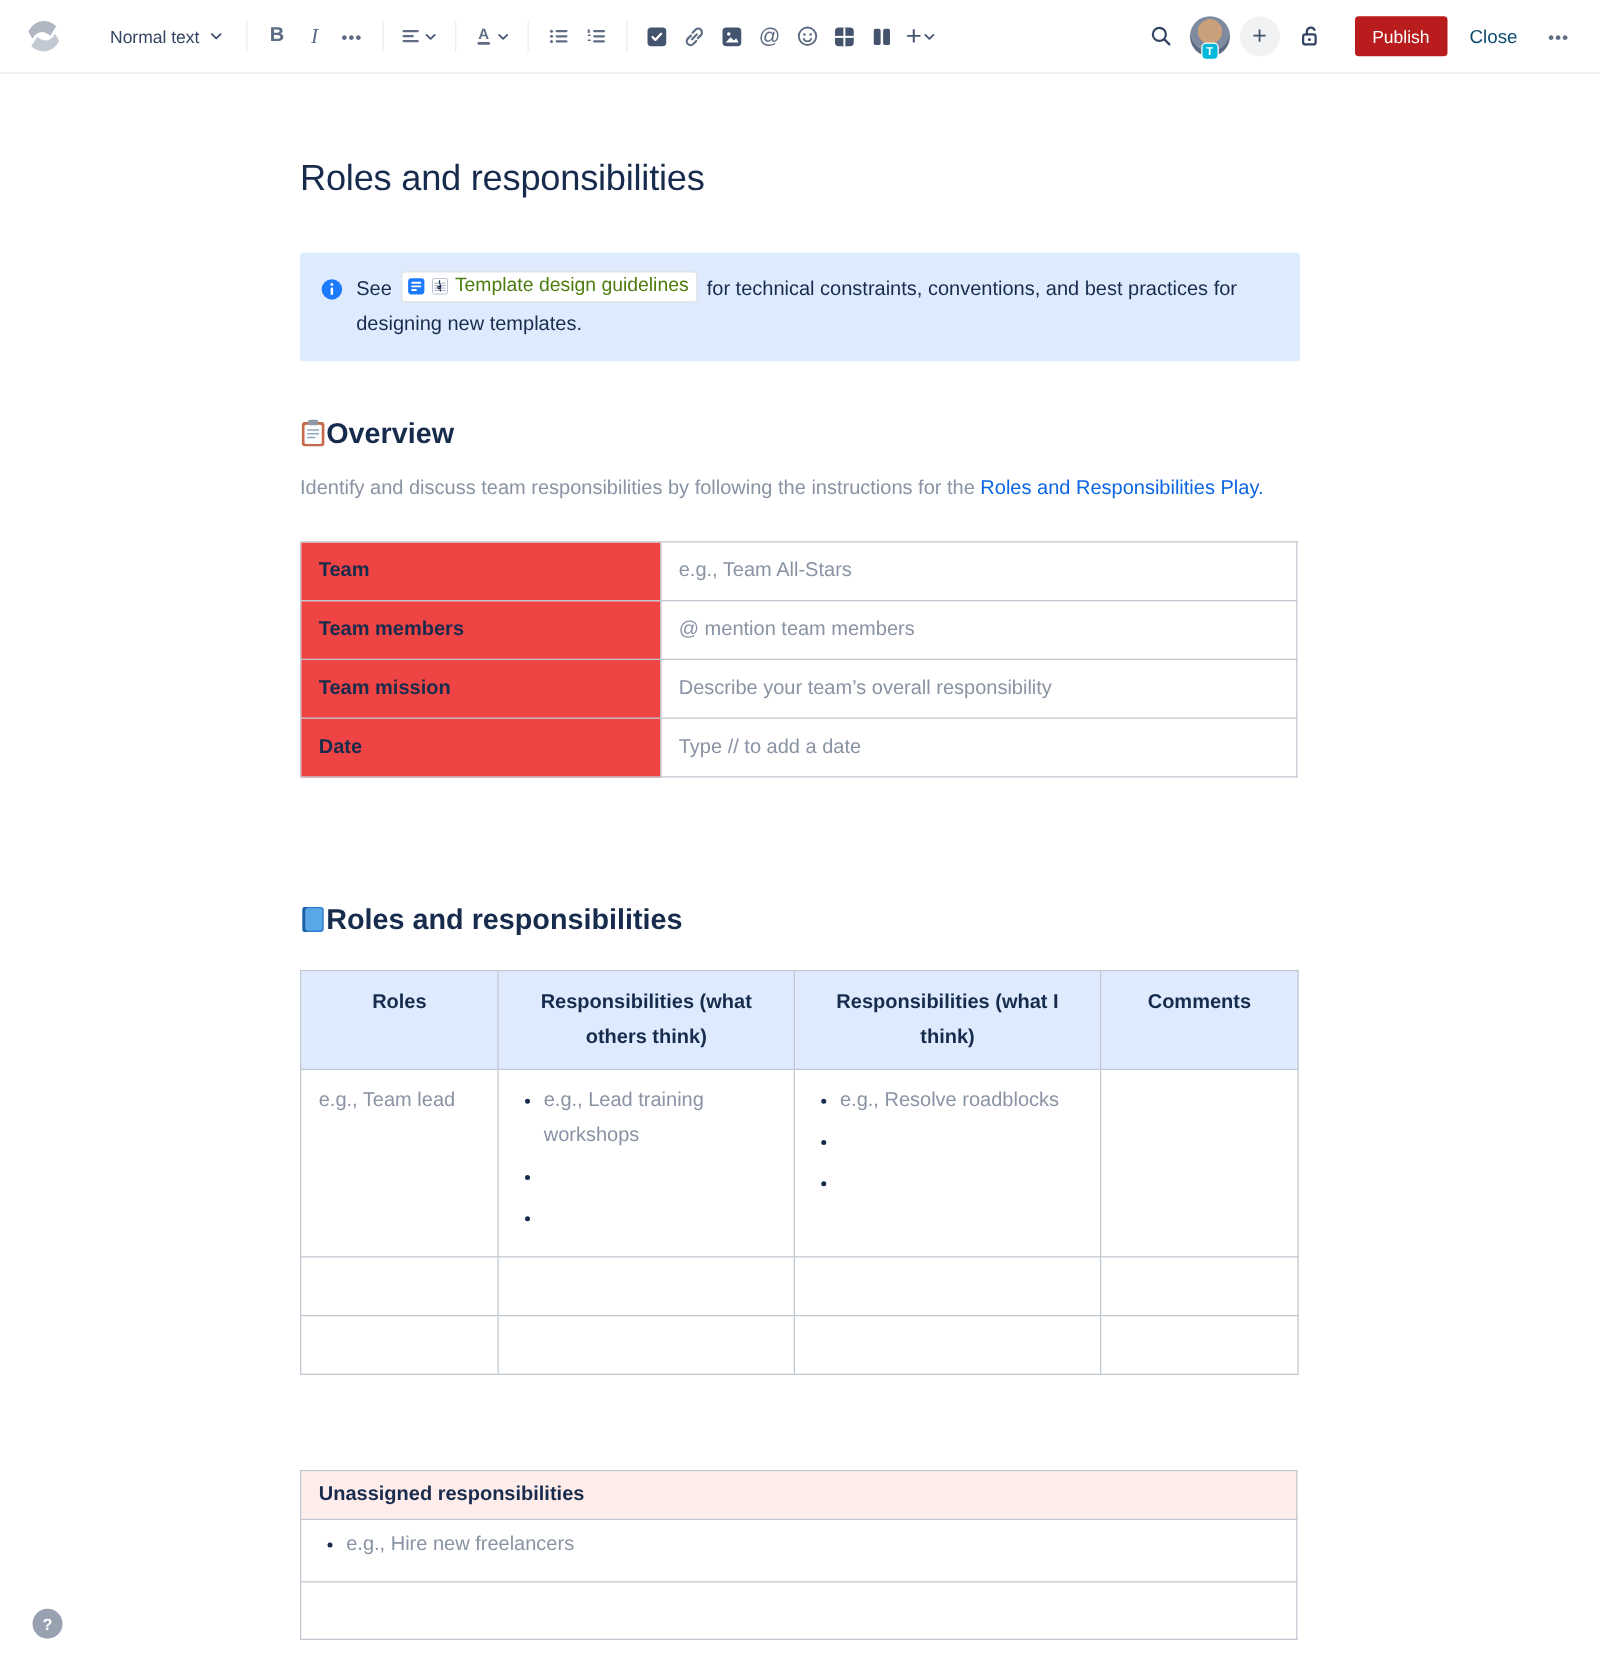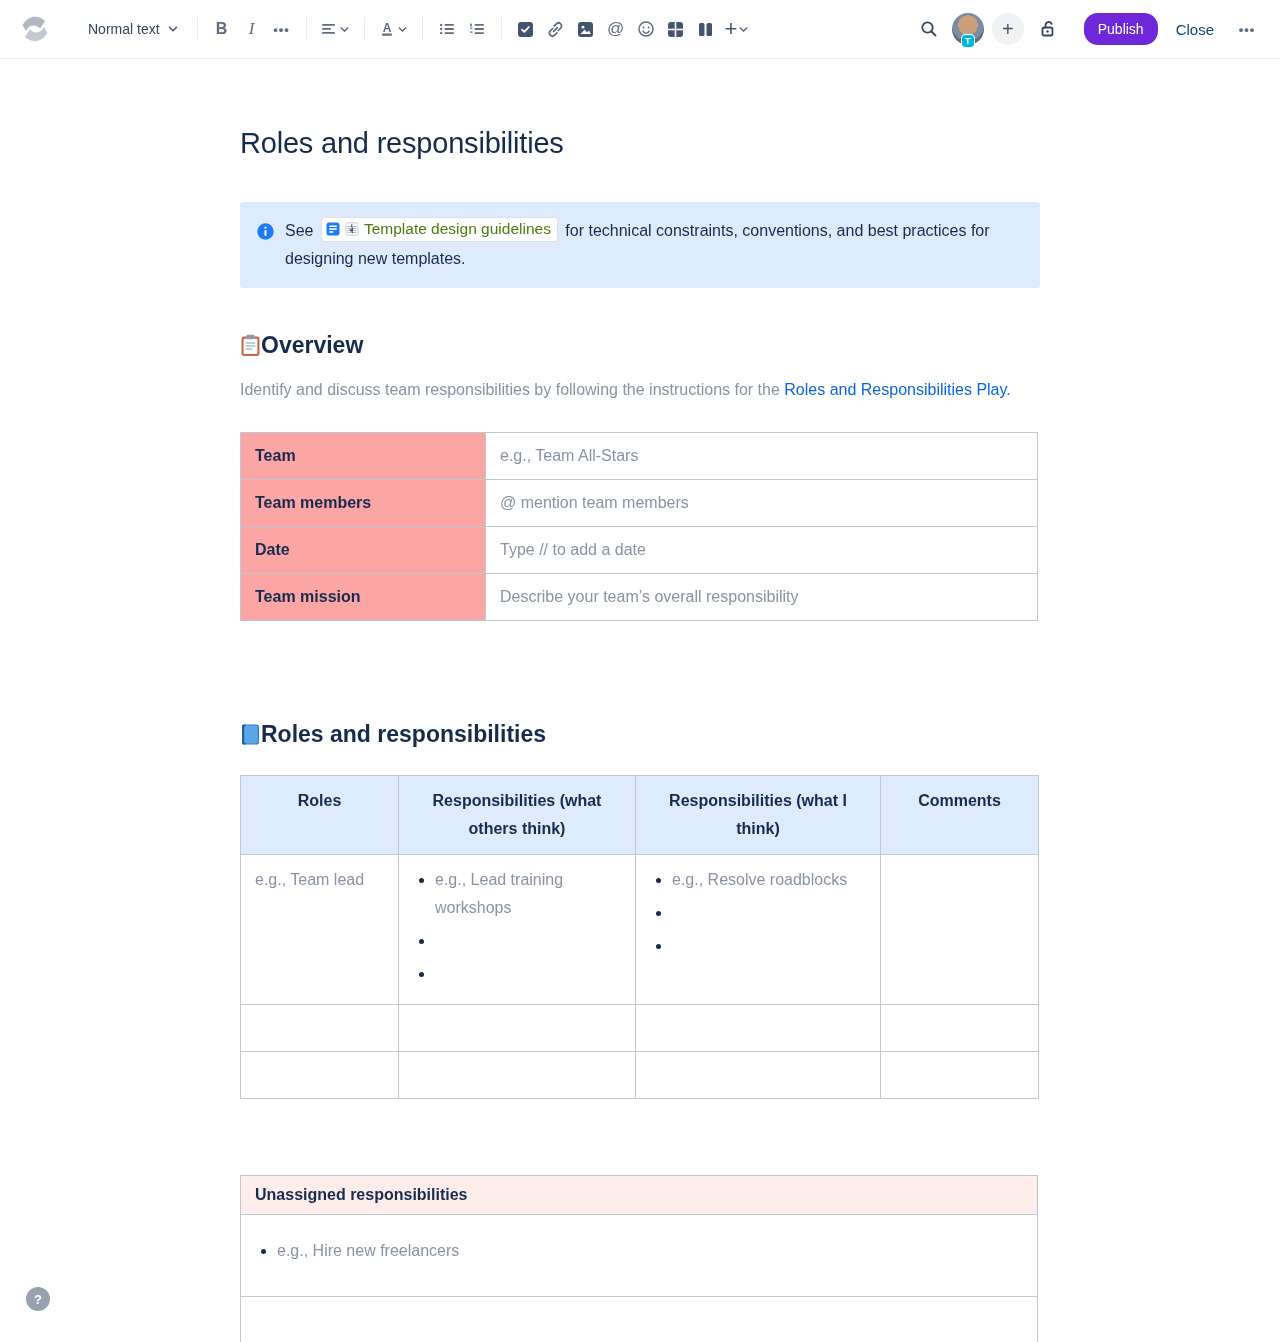--- a/index.html
+++ b/index.html
@@ -51,22 +51,22 @@
     width: 14px; height: 14px; border-radius: 4px;
     display: flex; align-items: center; justify-content: center;
     border: 1px solid #fff;
   }
   .invite-btn {
     width: 32px; height: 32px; border-radius: 50%; background: #F1F2F4;
     display: flex; align-items: center; justify-content: center;
     font-size: 20px; color: #44546F; cursor: pointer; border: none;
   }
   .publish-btn {
-    background: #6d28d9; color: #fff; font-size: 14px; font-weight: 500;
-    border: none; border-radius: 14px; padding: 8px 14px; cursor: pointer;
+    background: #b91c1c; color: #fff; font-size: 14px; font-weight: 500;
+    border: none; border-radius: 3px; padding: 8px 14px; cursor: pointer;
     margin-left: 14px; font-family: "Liberation Sans", sans-serif;
   }
   .close-btn {
     background: none; border: none; color: #0c4a6e; font-size: 15px; font-weight: 500;
     cursor: pointer; padding: 8px 10px; font-family: "Liberation Sans", sans-serif;
   }
 
   
   .content { width: 800px; margin: 0 auto; padding-bottom: 60px; }
 
@@ -105,39 +105,39 @@
     margin-top: 17px;
     font-size: 16px; line-height: 28px; color: #8993A4;
   }
   .inline-link { color: #0C66E4; cursor: pointer; text-decoration: none; margin-top: 28px; }
 
   table { border-collapse: collapse; width: 798px; table-layout: fixed; }
   td, th { border: 1px solid #C1C7D0; vertical-align: top; font-size: 16px; }
 
   .team-table { margin-top: 28px; }
   .team-table td { padding: 11px 14px; line-height: 24px; }
-  .team-table .label-cell { background: #fca5a5; font-weight: 700; color: #172B4D; width: 245px; }
+  .team-table .label-cell { background: #ef4444; font-weight: 700; color: #172B4D; width: 288px; }
   .placeholder { color: #8993A4; }
 
   .roles-table { margin-top: 27px; }
   .roles-table th {
     background: #DEEBFF; color: #172B4D; font-weight: 700; text-align: center;
     padding: 11px 14px; line-height: 28px;
   }
   .roles-table td { padding: 11px 14px; line-height: 28px; }
   .roles-table .empty-row td { height: 47px; }
   .cell-list { margin: 0; padding-left: 22px; }
   .cell-list li { margin-bottom: 5px; min-height: 28px; color: #172B4D; }
   .cell-list li span { color: #8993A4; }
 
   .unassigned-table { margin-top: 76px; }
   .unassigned-table .u-header {
     background: #FFEDEB; font-weight: 700; color: #172B4D; padding: 8px 14px; line-height: 22px;
   }
-  .unassigned-table td { padding: 24px 14px; line-height: 24px; }
+  .unassigned-table td { padding: 8px 14px; line-height: 24px; }
   .unassigned-table .empty-row td { height: 46px; }
 
   .help-btn {
     position: absolute; left: 26px; top: 1287px;
     width: 24px; height: 24px; border-radius: 50%;
     background: #98A1B0; color: #fff; border: none; cursor: pointer;
     font-size: 13px; font-weight: 700;
     display: flex; align-items: center; justify-content: center;
   }
 </style>
@@ -366,26 +366,26 @@
     <tbody>
       <tr>
         <td class="label-cell">Team</td>
         <td><span class="placeholder">e.g., Team All-Stars</span></td>
       </tr>
       <tr>
         <td class="label-cell">Team members</td>
         <td><span class="placeholder">@ mention team members</span></td>
       </tr>
       <tr>
+        <td class="label-cell">Team mission</td>
+        <td><span class="placeholder">Describe your team’s overall responsibility</span></td>
+      </tr>
+      <tr>
         <td class="label-cell">Date</td>
         <td><span class="placeholder">Type // to add a date</span></td>
-      </tr>
-      <tr>
-        <td class="label-cell">Team mission</td>
-        <td><span class="placeholder">Describe your team’s overall responsibility</span></td>
       </tr>
     </tbody>
   </table>
 
   <h2 class="section-heading second">
     <svg width="21" height="23" viewBox="0 0 21 23">
         <rect x="2" y="1.5" width="17" height="20" rx="2.6" fill="#2F7DD2"></rect>
         <rect x="2" y="1.5" width="4.2" height="20" rx="1.6" fill="#1E5FA8"></rect>
         <rect x="4.2" y="2.6" width="13.6" height="17.8" rx="1.8" fill="#5AA7E8"></rect>
       </svg>

